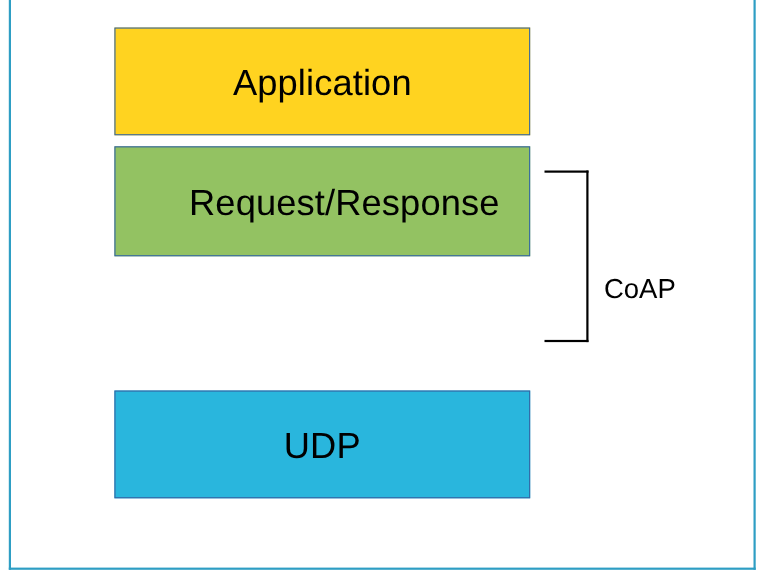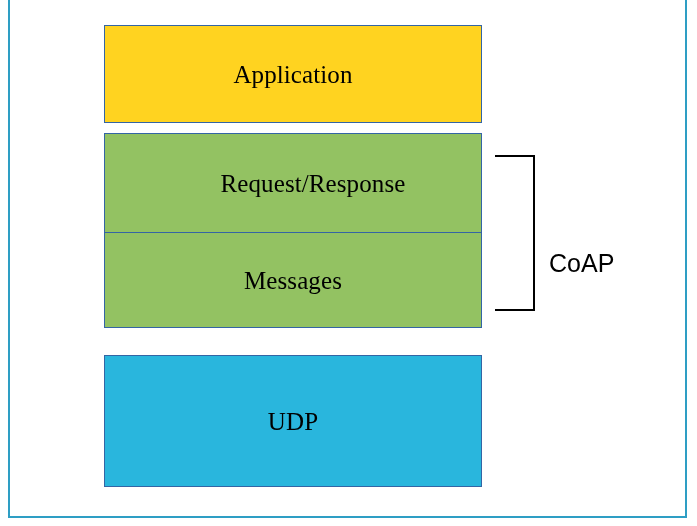--- a/index.html
+++ b/index.html
@@ -47,22 +47,22 @@
   
   .layer-box {
     position: absolute;
     box-sizing: border-box;
     border: 1px solid #3465a4;
     display: flex;
     align-items: center;
     justify-content: center;
   }
   .layer-label {
-    font-family: Liberation Serif, serif;
-    font-size: 25px;
+    font-family: Liberation Sans, sans-serif;
+    font-size: 33px;
     line-height: 1;
     color: #000000;
     white-space: nowrap;
     letter-spacing: 0.1px;
   }
 
   #box-application {
     left: 104px;
     top: 25px;
     width: 378px;
@@ -81,21 +81,21 @@
     left: 104px;
     top: 232px;
     width: 378px;
     height: 96px;
     background: #93c262;
   }
   #box-udp {
     left: 104px;
     top: 355px;
     width: 378px;
-    height: 132px;
+    height: 98px;
     background: #29b6dd;
     text-align: right;
   }
 
   
   #coap-bracket {
     position: absolute;
     left: 495px;
     top: 155px;
     width: 40px;
@@ -131,23 +131,20 @@
   <div class="frame-line frame-bottom"></div>
 
   <div class="layer-box" id="box-application">
     <span class="layer-label">Application</span>
   </div>
 
   <div class="layer-box" id="box-request-response">
     <span class="layer-label">Request/Response</span>
   </div>
 
-  <div class="layer-box" id="box-messages">
-    <span class="layer-label">Messages</span>
-  </div>
 
   <div class="layer-box" id="box-udp">
     <span class="layer-label">UDP</span>
   </div>
 
   <div id="coap-bracket"></div>
 
   <div id="coap-label">CoAP</div>
 
 </div>

